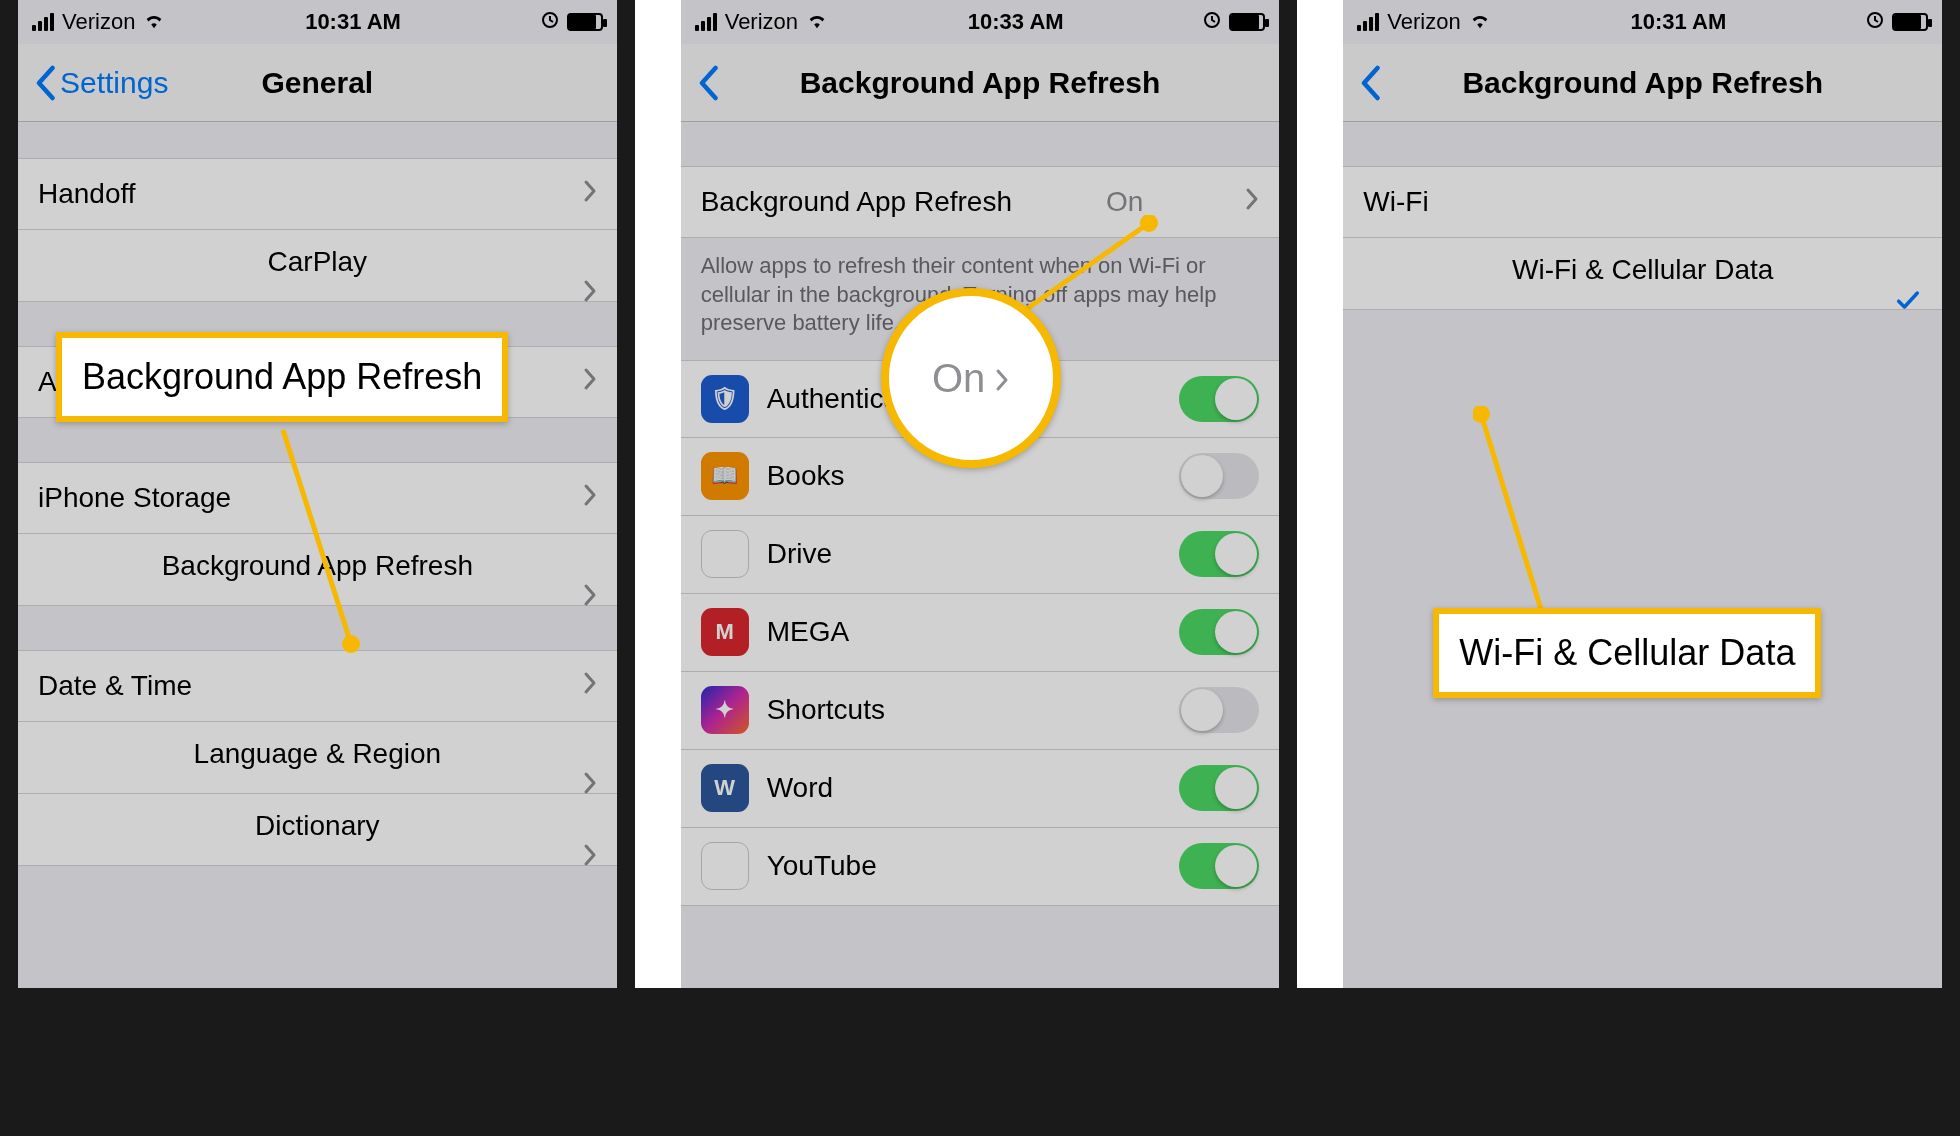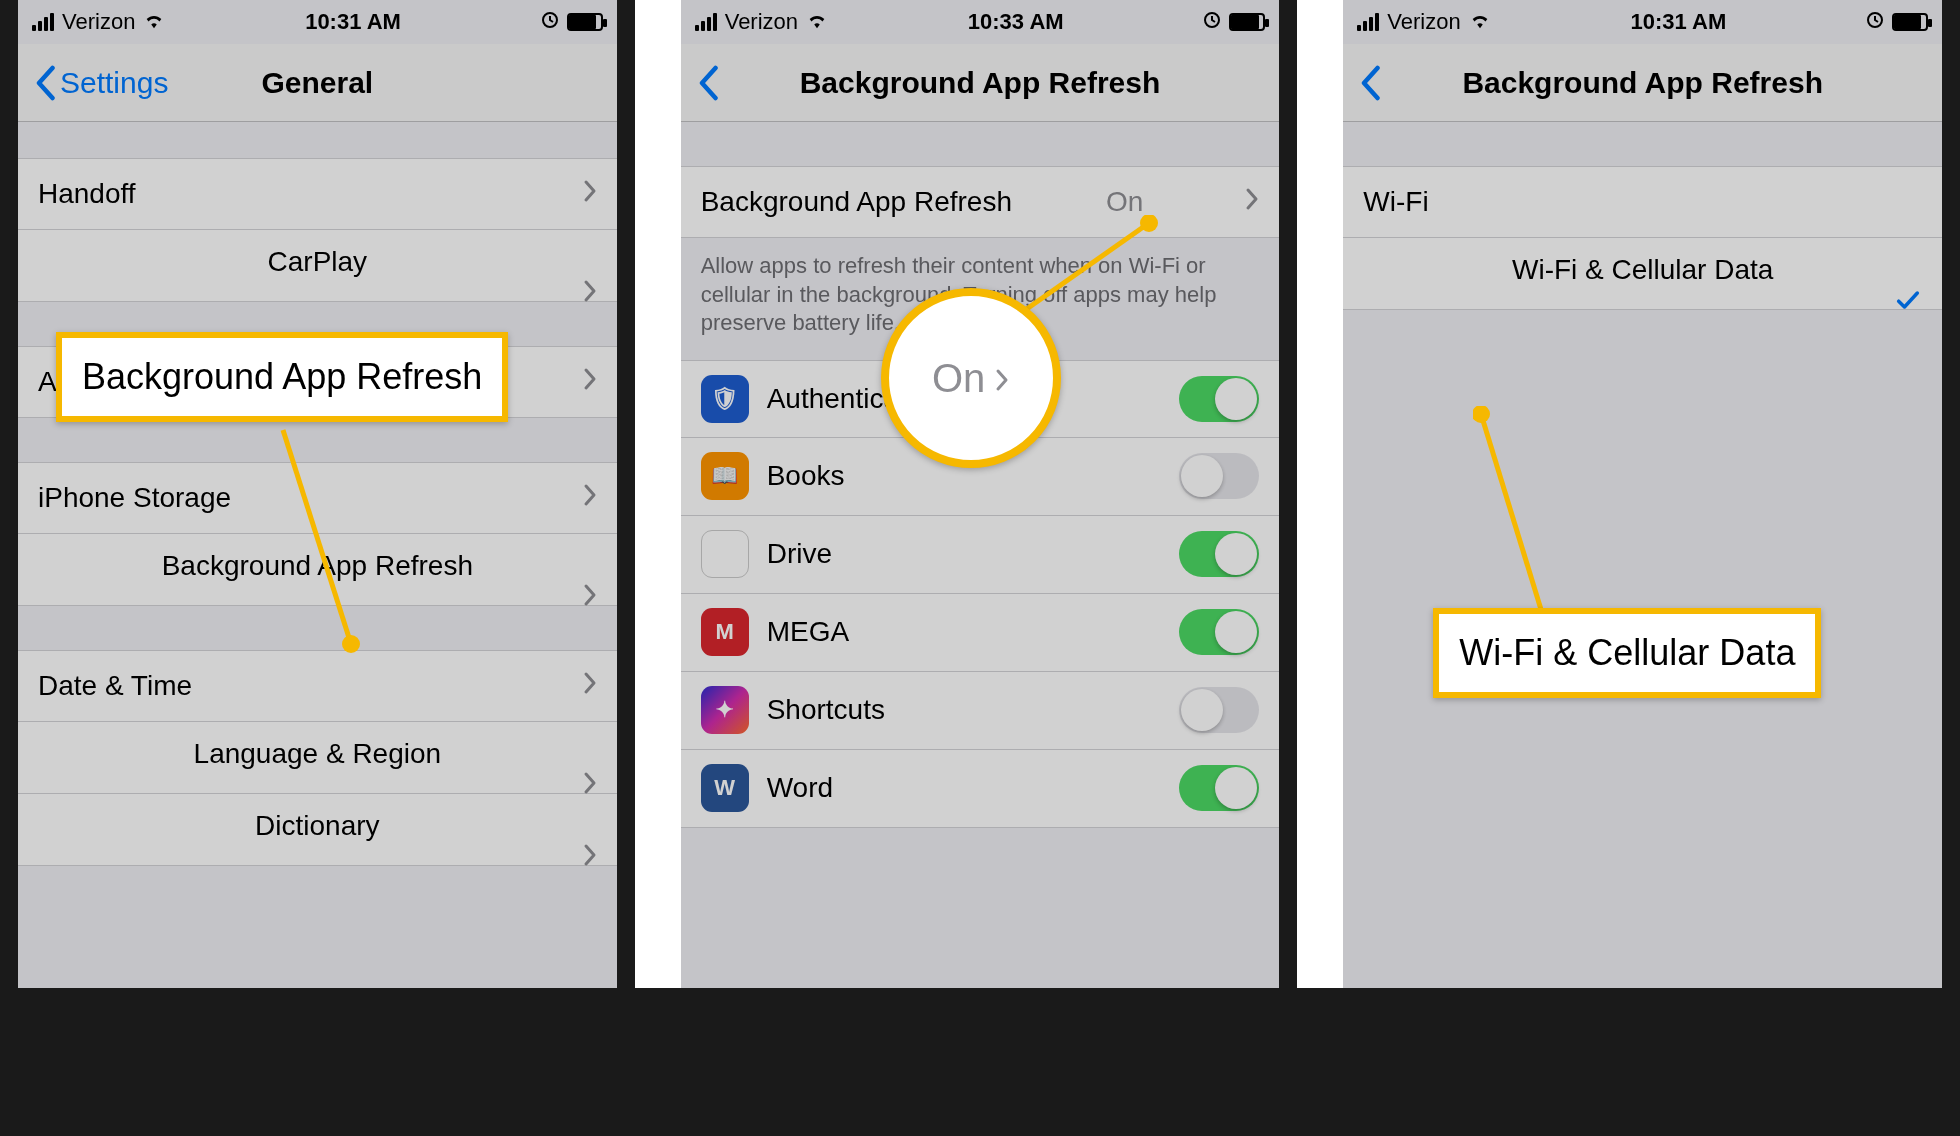--- a/index.html
+++ b/index.html
@@ -383,20 +383,27 @@
             <span class="knob"></span>
           </span>
         </div>
         <div class="approw">
           <span class="icon ic-word">W</span>
           <span class="label">Word</span>
           <span class="toggle on">
             <span class="knob"></span>
           </span>
         </div>
+        <div class="approw">
+          <span class="icon ic-youtube">▶</span>
+          <span class="label">YouTube</span>
+          <span class="toggle on">
+            <span class="knob"></span>
+          </span>
+        </div>
       </div>
 
     <svg class="pointer" style="left:310px; top:215px;" width="170" height="120" viewBox="0 0 170 120">
       <line x1="158" y1="8" x2="10" y2="112" stroke="#f6b800" stroke-width="5"></line>
       <circle cx="158" cy="8" r="9" fill="#f6b800"></circle>
     </svg>
     <div class="callout-circle" style="left:200px; top:288px;">
       <span>On</span>
       <span class="chev"><svg viewBox="0 0 14 24" width="18" height="30">
             <polyline points="3,3 11,12 3,21" fill="none" stroke="#8e8e93" stroke-width="3" stroke-linecap="round" stroke-linejoin="round"></polyline>

